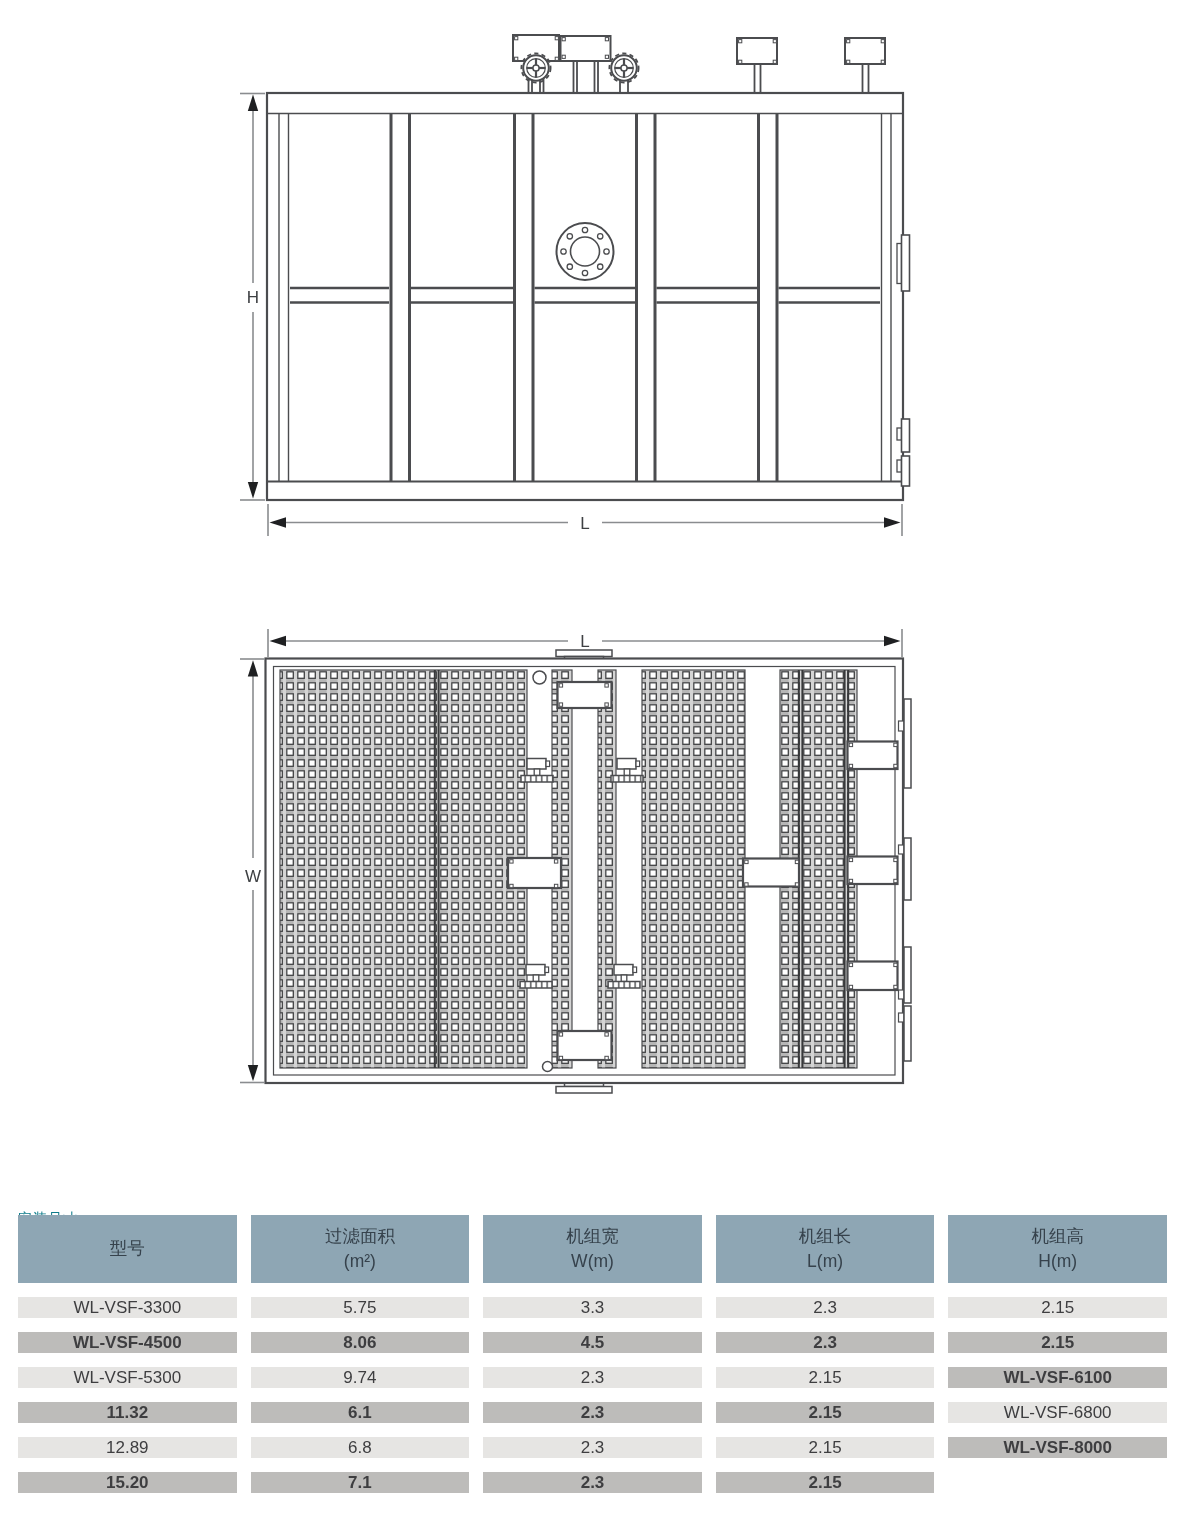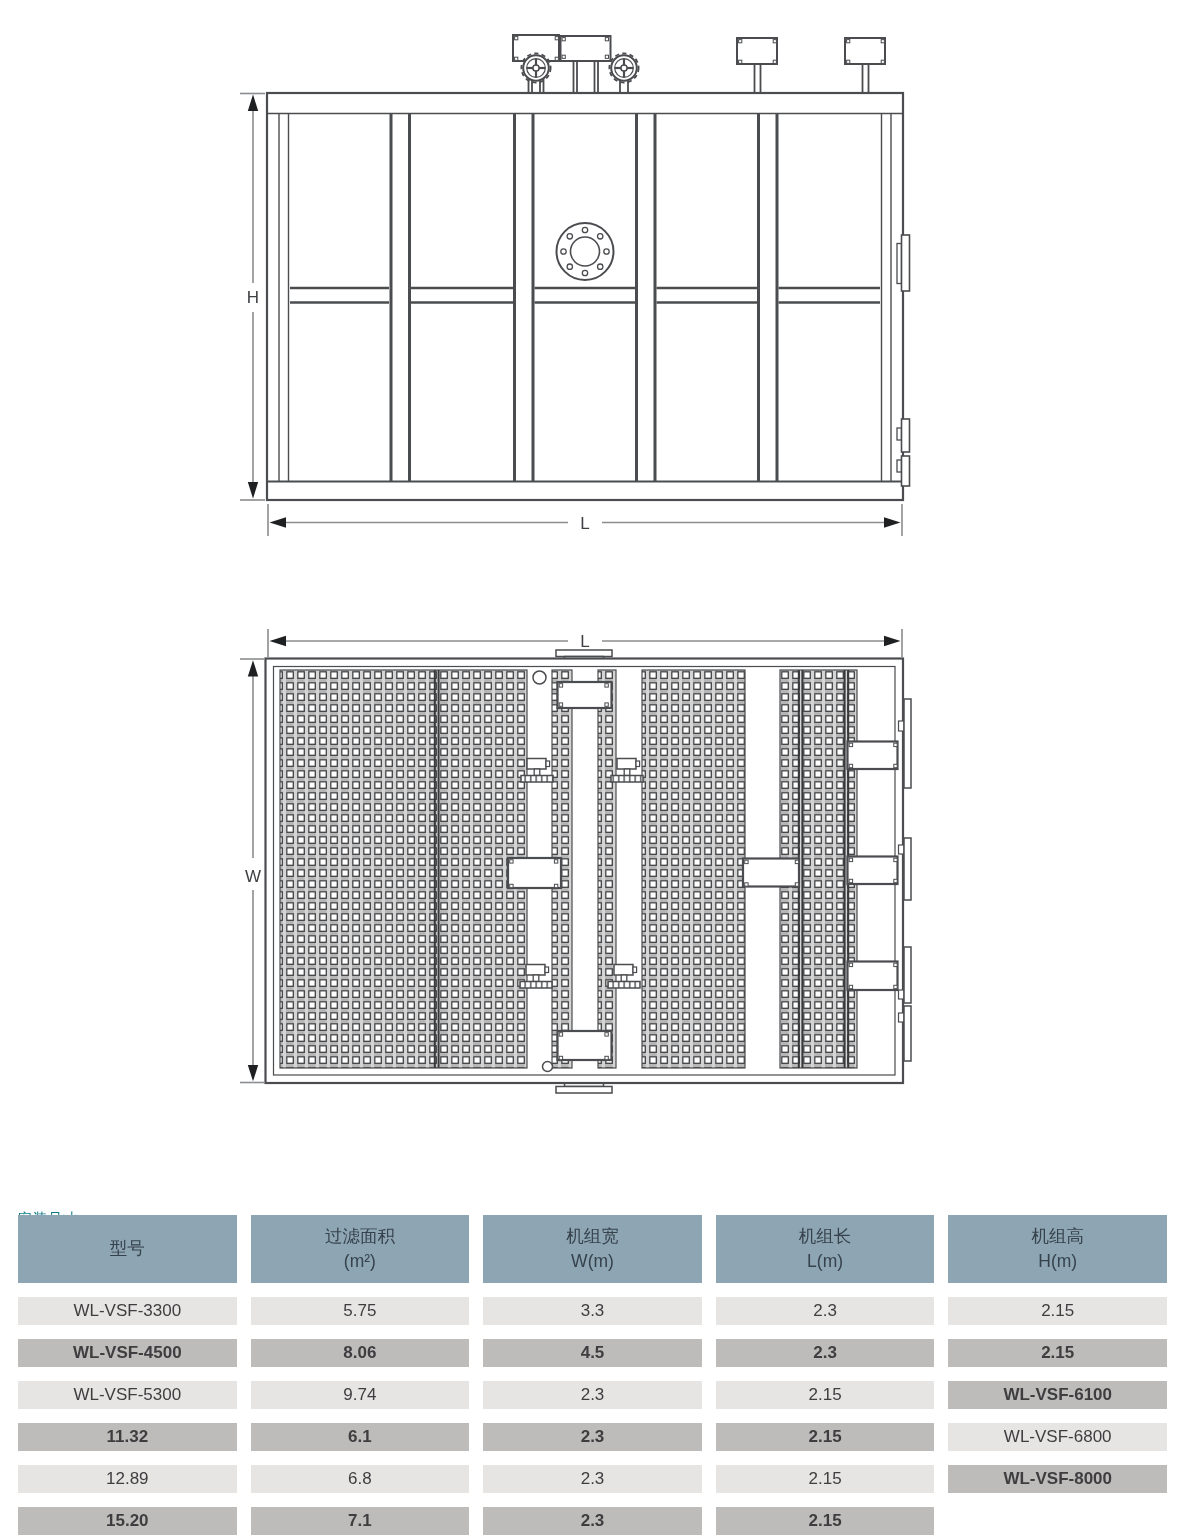--- a/index.html
+++ b/index.html
@@ -15,21 +15,21 @@
     font-family:"Liberation Sans",sans-serif;}
   .stage{position:relative;width:1185px;height:1540px;background:#fff;}
   .drawing-svg{position:absolute;left:0;top:0;}
   .section-title{position:absolute;left:18px;top:1178px;font-size:14px;
     font-weight:normal;color:var(--title-color);letter-spacing:1px;margin-top:32px;}
   .spec-table{position:absolute;left:18px;top:1215px;width:1149px;
     display:grid;grid-template-columns:repeat(5,1fr);gap:14px;background:#fff;}
   .th{background:var(--header-bg);color:var(--header-text);height:68px;
     display:flex;flex-direction:column;align-items:center;justify-content:center;
     font-size:17.5px;line-height:1.45;}
-  .td{height:28px;display:flex;align-items:center;justify-content:center;
+  .td{height:21px;display:flex;align-items:center;justify-content:center;
     font-size:17px;color:var(--cell-text);}
   .row-light{background:var(--row-light);}
   .row-dark{background:var(--row-dark);font-weight:bold;}
 </style>
 </head>
 <body>
 
 <div class="stage">
 
 <svg class="drawing-svg" width="1185" height="1150" viewBox="0 0 1185 1150">

